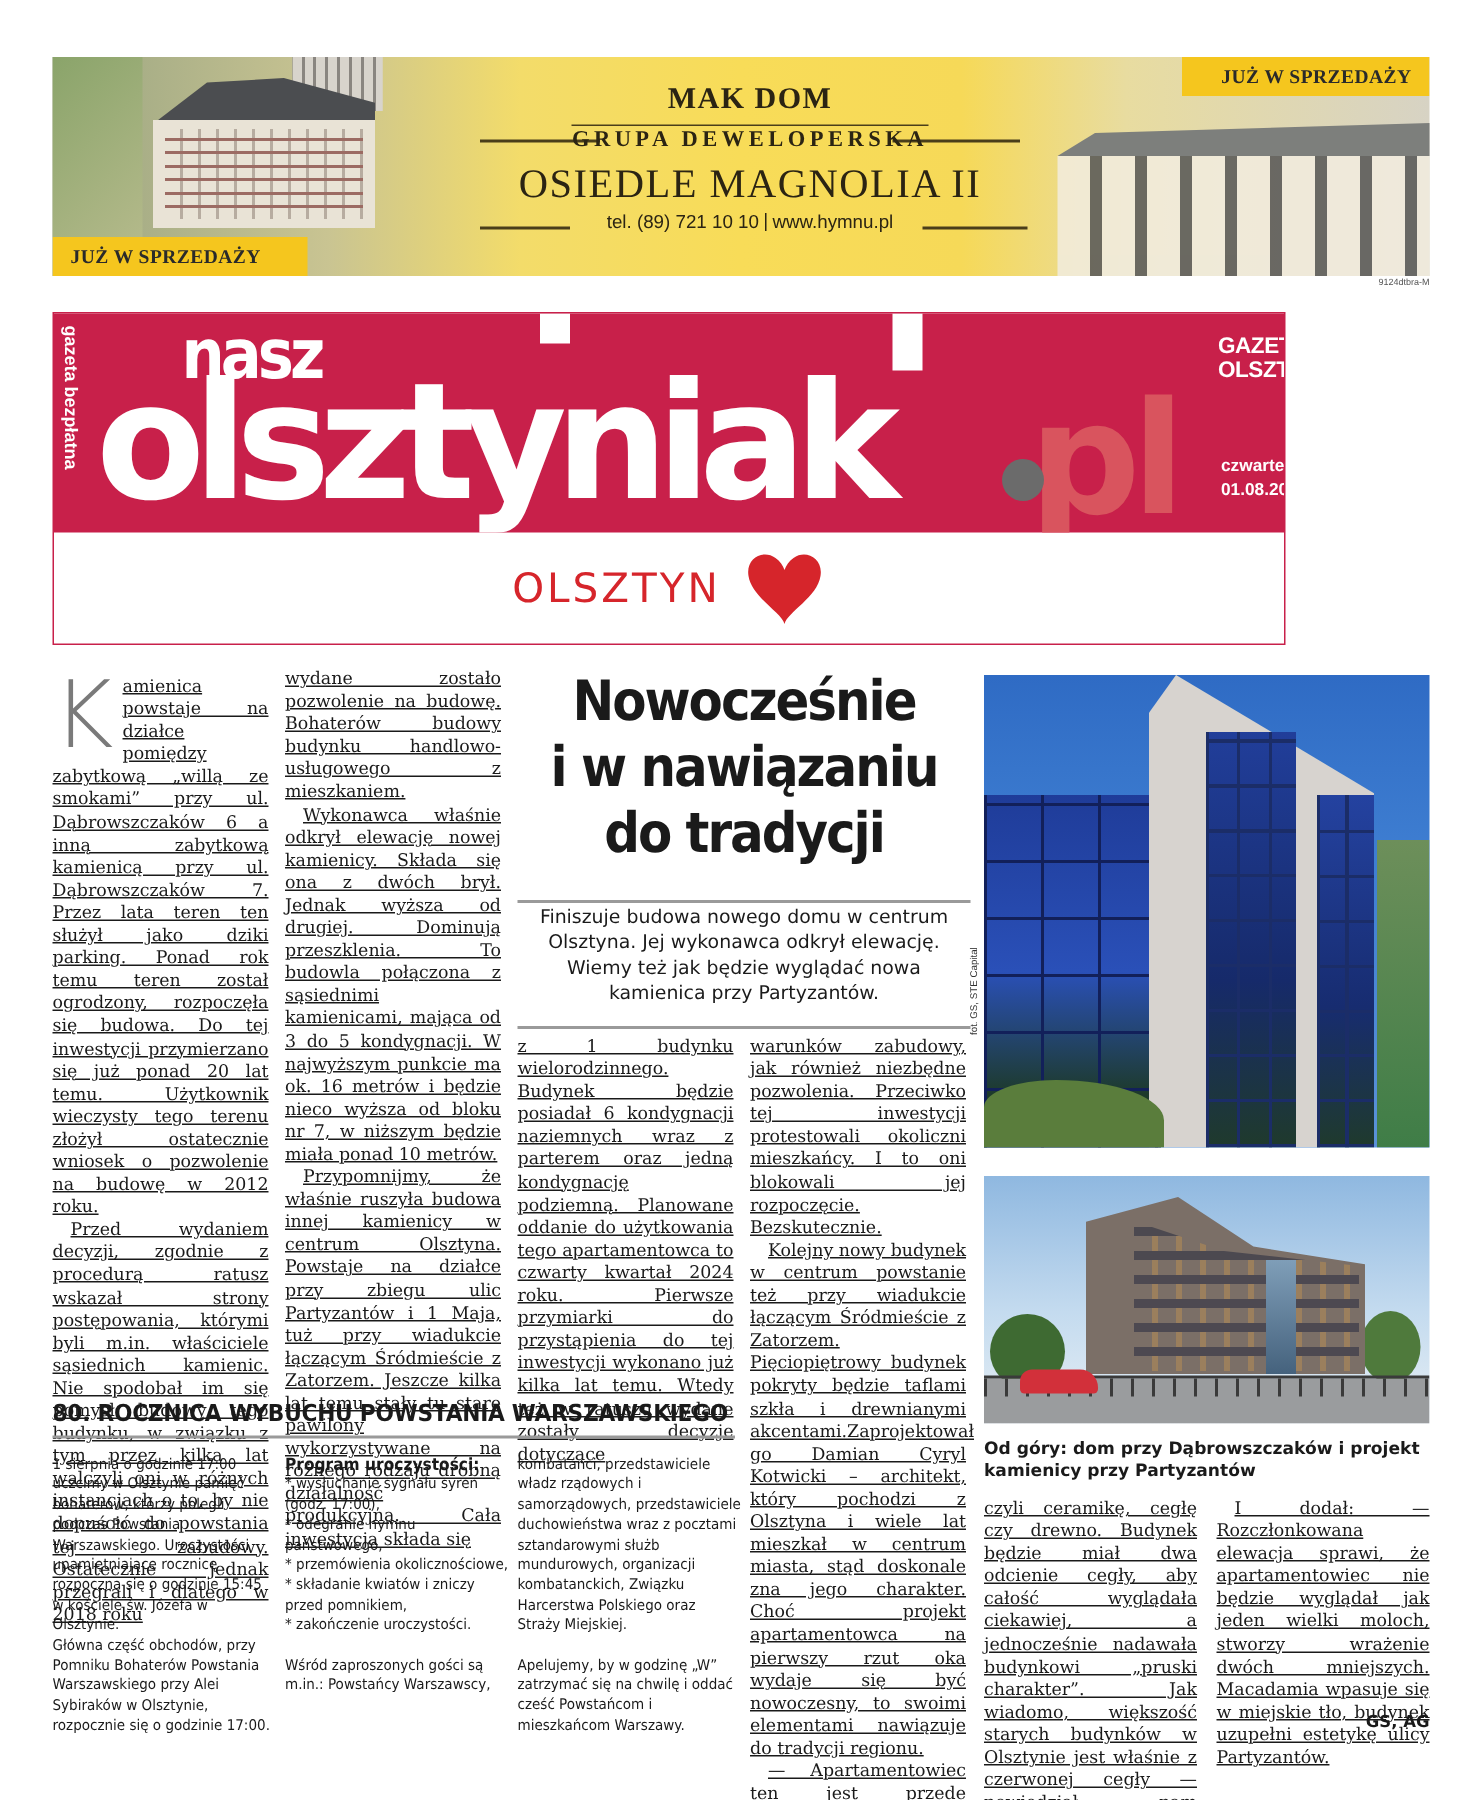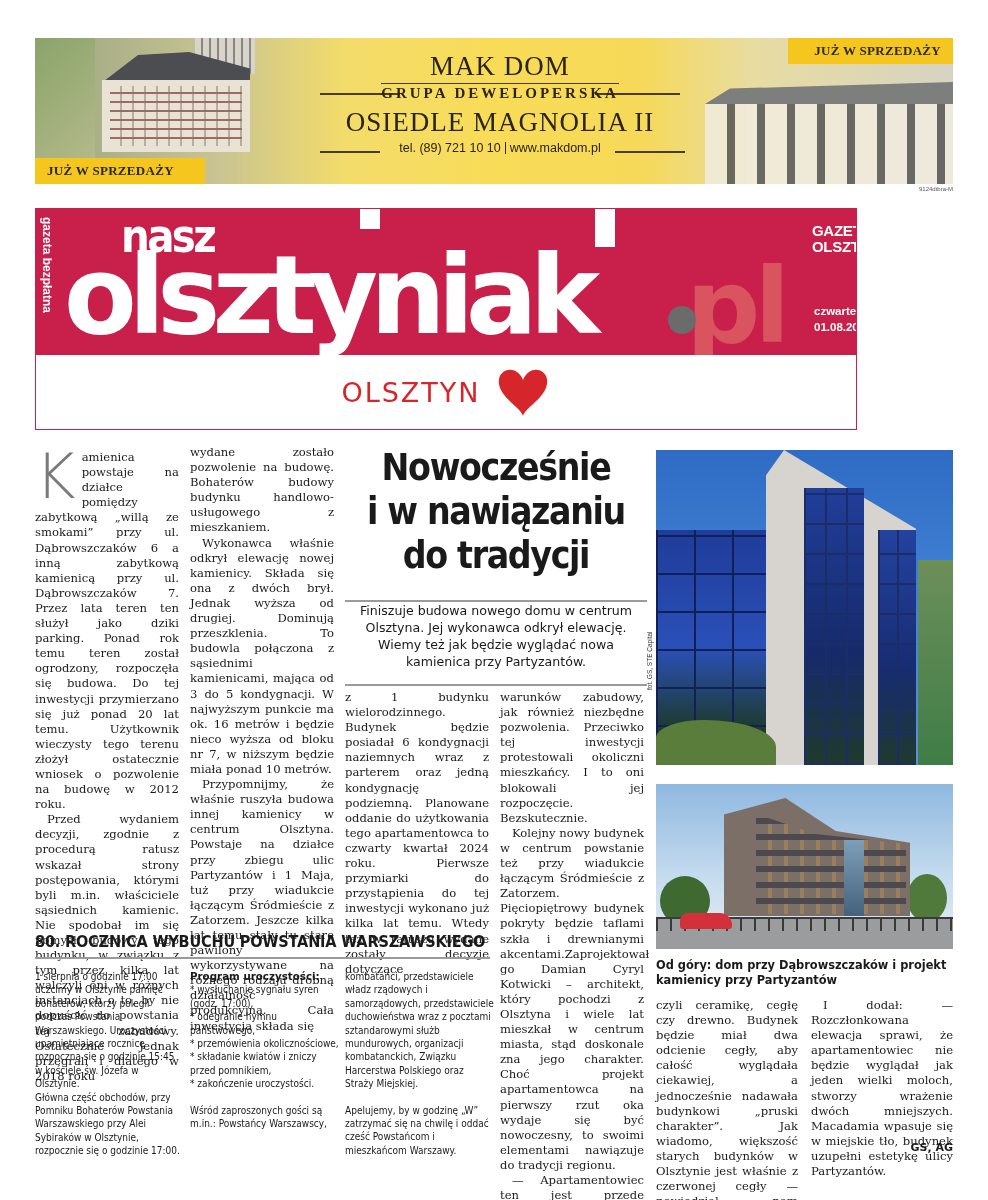--- a/index.html
+++ b/index.html
@@ -20,21 +20,21 @@
   .ad-grass { position: absolute; left: 0; top: 0; width: 60px; height: 120px; background: linear-gradient(135deg, #8aa46a, #b3b98a); }
   .ad-bld-right { position: absolute; left: 670px; top: 44px; width: 250px; height: 102px; }
   .ad-bld-right .roof { position: absolute; left: 0; top: 0; width: 250px; height: 22px; background: #7d7f7c;
         clip-path: polygon(0 100%, 10% 30%, 100% 0, 100% 100%); }
   .ad-bld-right .wall { position: absolute; left: 0; top: 22px; width: 250px; height: 80px; background: #f2ede0;
         background-image: repeating-linear-gradient(0deg, transparent 0 16px, rgba(80,80,80,.0) 16px 20px), repeating-linear-gradient(90deg, transparent 0 22px, #555 22px 30px); opacity: .85; }
   .ad-tag { position: absolute; background: #f5c61e; color: #2a2a2a; font-family: "Liberation Serif", serif; font-weight: bold; font-size: 13px; letter-spacing: .3px; padding: 0 12px; line-height: 26px; }
   .ad-tag.left { left: 0; bottom: 0; width: 170px; height: 26px; }
   .ad-tag.right { right: 0; top: 0; width: 165px; height: 26px; text-align: right; }
   .ad-center { position: absolute; left: 250px; top: 12px; width: 430px; text-align: center; color: #2b2413; font-family: "Liberation Serif", serif; }
-  .ad-brand { font-size: 27px; letter-spacing: 1px; line-height: 32px; }
+  .ad-brand { font-size: 20px; letter-spacing: 1px; line-height: 32px; font-weight: bold; }
   .ad-group { font-size: 15px; letter-spacing: 3px; font-weight: bold; margin-top: 1px; border-top: 1.5px solid #4a3e1a; display: inline-block; padding-top: 1px; }
   .ad-rule { position: absolute; height: 1.5px; background: #4a3e1a; }
   .ad-estate { font-size: 27px; letter-spacing: 1px; margin-top: 4px; line-height: 32px; }
   .ad-contact { font-family: "Liberation Sans", sans-serif; font-size: 12.5px; margin-top: 3px; }
   .ad-contact .sep { display: inline-block; width: 1px; height: 12px; background: #2b2413; vertical-align: -2px; margin: 0 4px; }
   .ad-code { position: absolute; right: 35px; top: 186px; font-family: "Liberation Sans", sans-serif; font-size: 6px; color: #555; }
 
   
   .mast { position: absolute; left: 35px; top: 208px; width: 822px; height: 222px; border: 1.5px solid #c8204a; }
   .mast-red { position: absolute; left: 0; top: 0; width: 100%; height: 146px; background: #c8204a; overflow: hidden; }
@@ -46,21 +46,21 @@
   .mast-stem { position: absolute; background: #fff; }
   .mast-gazeta { position: absolute; left: 776px; top: 14px; color: #fff; font-family: "Liberation Sans", sans-serif; font-weight: bold; font-size: 15px; line-height: 16px; letter-spacing: -.3px; }
   .mast-day { position: absolute; left: 778px; top: 94px; color: #fff; font-family: "Liberation Sans", sans-serif; font-weight: bold; font-size: 11.5px; line-height: 16px; }
   .mast-slogan { position: absolute; left: 0; top: 146px; width: 100%; height: 74px; display: flex; align-items: center; justify-content: center; gap: 14px; font-family: "DejaVu Sans", sans-serif; }
   .slogan-city { color: #d6252b; font-size: 27px; letter-spacing: 2px; }
   .slogan-text { color: #1a1a1a; font-size: 27px; letter-spacing: 2px; }
   .heart { width: 56px; height: 56px; position: relative; }
 
   
   .col { position: absolute; font-size: 11.6px; line-height: 15.1px; text-align: justify; hyphens: manual; }
-  .col p { text-indent: 12px; }
+  .col p { text-indent: 12px; text-decoration: underline; }
   .col p.noind { text-indent: 0; }
   .dropcap { float: left; font-size: 62px; line-height: 50px; color: #7a7a7a; font-family: "DejaVu Sans", sans-serif; font-weight: 200; margin: 2px 6px 0 0; }
   .headline { position: absolute; left: 345px; top: 446px; width: 302px; text-align: center; font-family: "DejaVu Sans", sans-serif; font-weight: bold; font-size: 37px; line-height: 44px; letter-spacing: -1.5px; color: #1a1a1a; transform: scaleX(.9); }
   .lead-rule { position: absolute; left: 345px; width: 302px; height: 1.5px; background: #9a9a9a; }
   .lead { position: absolute; left: 345px; top: 602px; width: 302px; text-align: center; font-family: "DejaVu Sans", sans-serif; font-size: 12.6px; line-height: 17px; color: #1a1a1a; }
 
   .photo { position: absolute; overflow: hidden; }
   .photo1 { left: 656px; top: 450px; width: 297px; height: 315px; background: linear-gradient(180deg, #2f6bc4 0%, #3f7fd2 40%, #5a92d8 100%); }
   .p1-tower { position: absolute; left: 110px; top: 0; width: 150px; height: 315px; background: #d7d3cf; clip-path: polygon(0 8%, 12% 0, 100% 25%, 100% 100%, 0 100%); }
   .p1-glassA { position: absolute; left: 148px; top: 38px; width: 60px; height: 277px;
@@ -112,21 +112,21 @@
   <div class="ad-tag right">JUŻ W SPRZEDAŻY</div>
   <div class="ad-rule" style="left:285px;top:55px;width:80px;"></div>
   <div class="ad-rule" style="left:560px;top:55px;width:85px;"></div>
   <div class="ad-rule" style="left:285px;top:113px;width:60px;"></div>
   <div class="ad-rule" style="left:580px;top:113px;width:70px;"></div>
   <div class="ad-center">
     <div class="ad-brand">MAK DOM</div>
     <div class="ad-group">GRUPA DEWELOPERSKA</div>
     <div class="ad-estate">OSIEDLE MAGNOLIA II</div>
     <div class="ad-contact">
-      <span>tel. (89) 721 10 10</span><span class="sep"></span><span>www.makdom.pl</span>
+      <span>tel. (89) 721 10 10</span><span class="sep"></span><span>www.hymnu.pl</span>
     </div>
   </div>
 </div>
 <div class="ad-code">9124dtbra-M</div>
 
 <div class="mast">
   <div class="mast-red">
     <div class="mast-free">gazeta bezpłatna</div>
     <div class="mast-nasz">nasz</div>
     <div class="mast-stem" style="left:324px;top:0;width:20px;height:20px;"></div>

